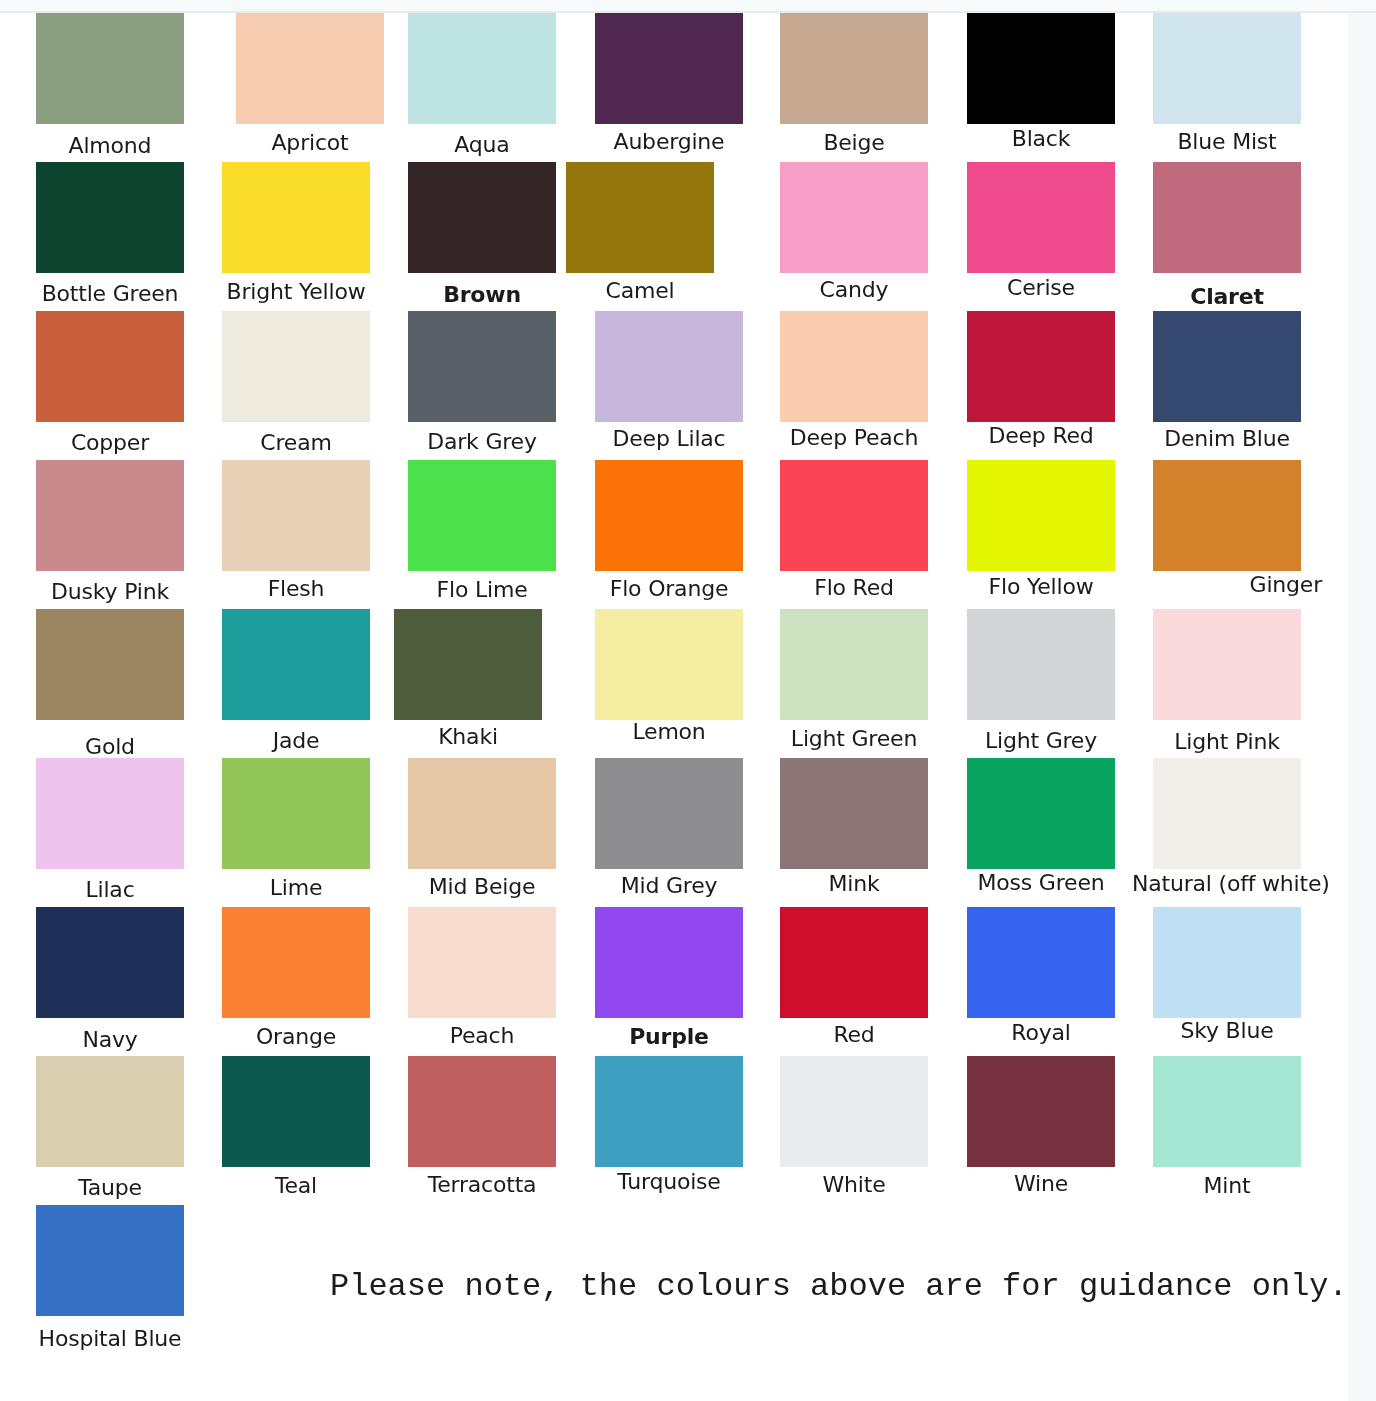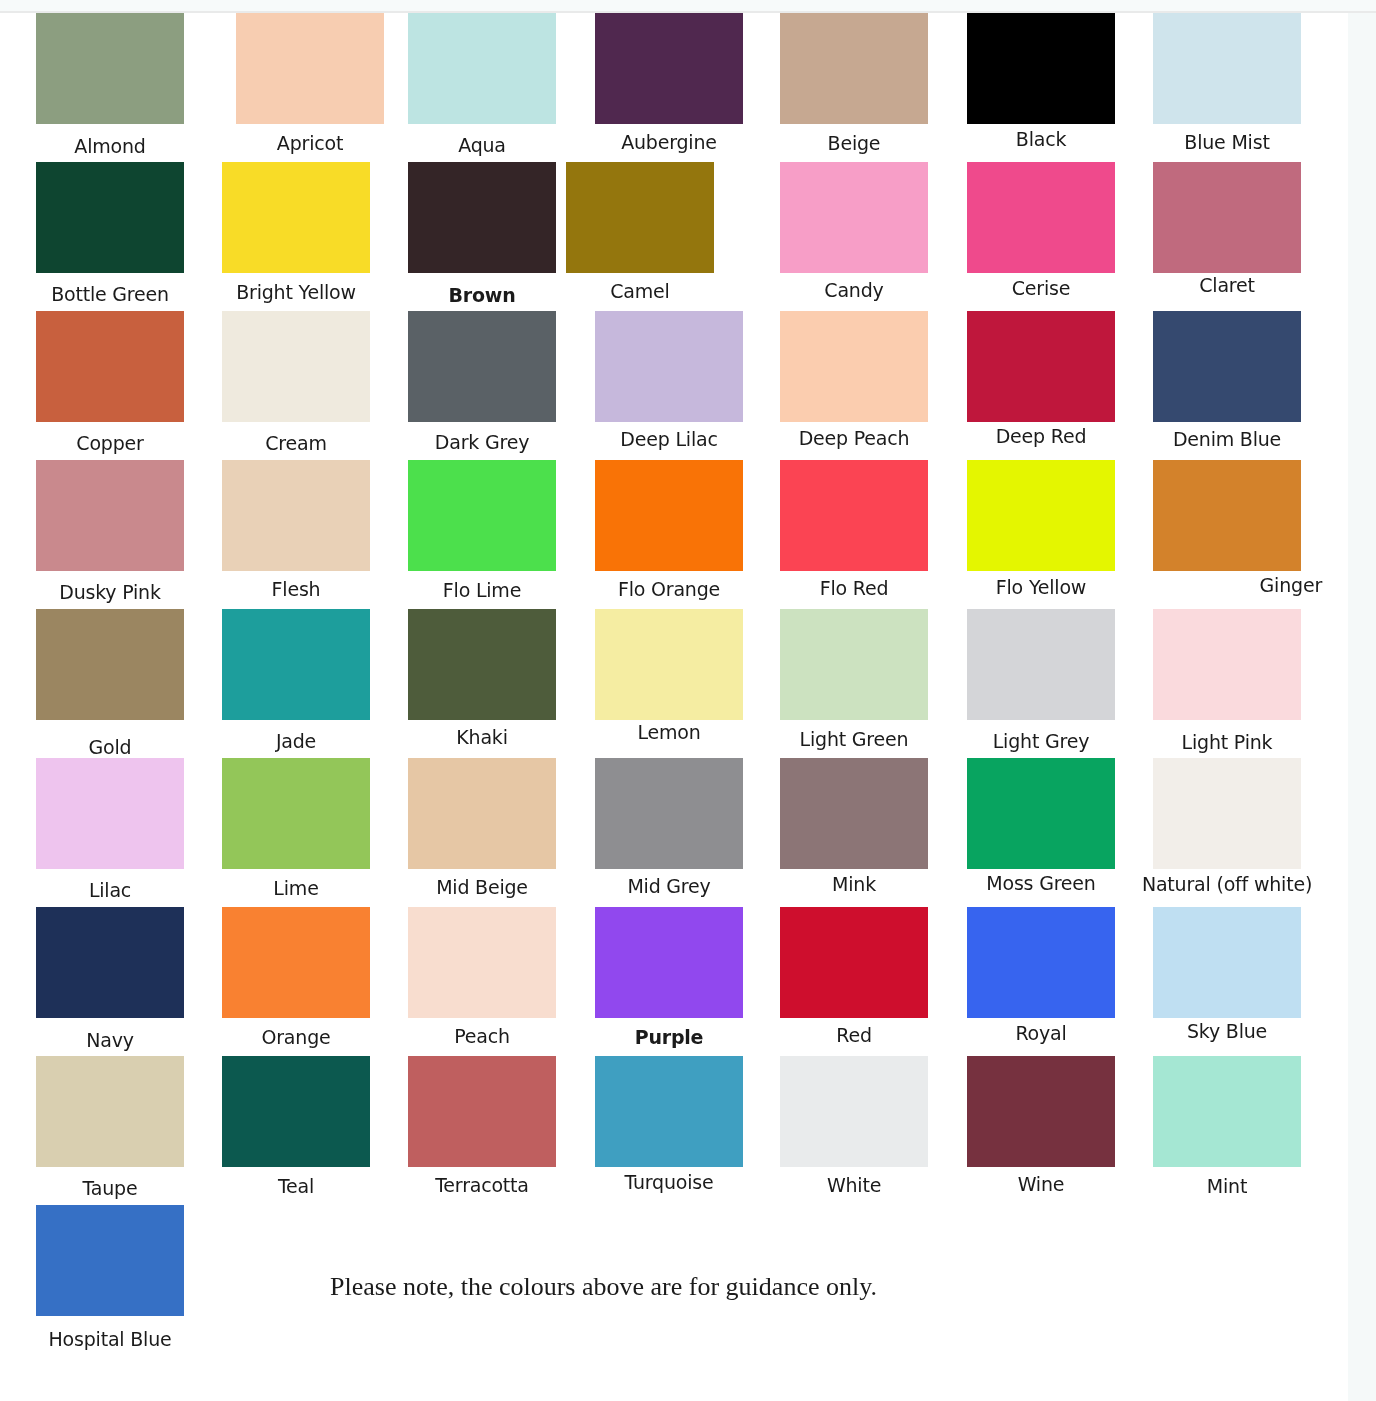--- a/index.html
+++ b/index.html
@@ -75,36 +75,36 @@
     height: 111px;
     display: block;
   }
 
   .label {
     display: block;
     width: 190px;
     margin-left: -21px;
     text-align: center;
     font-family: "DejaVu Sans", sans-serif;
-    font-size: 19px;
+    font-size: 22px;
     line-height: 24px;
     color: #1b1b1b;
     white-space: nowrap;
     letter-spacing: -0.2px;
   }
 
   .label.bold { font-weight: bold; }
 
   .note {
     position: absolute;
     left: 330px;
     top: 1272px;
     width: 690px;
-    font-family: Liberation Serif, serif;
-    font-size: 26px;
+    font-family: Liberation Mono, monospace;
+    font-size: 32px;
     line-height: 30px;
     color: #1b1b1b;
     white-space: nowrap;
   }
 </style>
 </head>
 <body>
 
 <div id="page">
 
@@ -163,21 +163,21 @@
         <div class="cell" style="left: 780px;">
           <span class="swatch" title="Candy" style="background: rgb(247, 158, 199); width: 148px; height: 111px;"></span>
           <span class="label" style="margin-top: 5px;">Candy</span>
         </div>
         <div class="cell" style="left: 967px;">
           <span class="swatch" title="Cerise" style="background: rgb(239, 74, 140); width: 148px; height: 111px;"></span>
           <span class="label" style="margin-top: 3px;">Cerise</span>
         </div>
         <div class="cell" style="left: 1153px;">
           <span class="swatch" title="Claret" style="background: rgb(192, 106, 126); width: 148px; height: 111px;"></span>
-          <span class="label" style="margin-top: 0px;">Claret</span>
+          <span class="label" style="margin-top: 12px; font-weight: bold;">Claret</span>
         </div>
       </div>
       <div class="row">
         <div class="cell" style="left: 36px;">
           <span class="swatch" title="Copper" style="background: rgb(200, 96, 62); width: 148px; height: 111px;"></span>
           <span class="label" style="margin-top: 9px;">Copper</span>
         </div>
         <div class="cell" style="left: 222px;">
           <span class="swatch" title="Cream" style="background: rgb(239, 234, 222); width: 148px; height: 111px;"></span>
           <span class="label" style="margin-top: 9px;">Cream</span>
@@ -235,21 +235,21 @@
       </div>
       <div class="row">
         <div class="cell" style="left: 36px;">
           <span class="swatch" title="Gold" style="background: rgb(155, 134, 97); width: 148px; height: 111px;"></span>
           <span class="label" style="margin-top: 15px;">Gold</span>
         </div>
         <div class="cell" style="left: 222px;">
           <span class="swatch" title="Jade" style="background: rgb(29, 158, 156); width: 148px; height: 111px;"></span>
           <span class="label" style="margin-top: 9px;">Jade</span>
         </div>
-        <div class="cell" style="left: 408px;">
+        <div class="cell" style="left: 394px;">
           <span class="swatch" title="Khaki" style="background: rgb(78, 92, 59); width: 148px; height: 111px;"></span>
           <span class="label" style="margin-top: 5px;">Khaki</span>
         </div>
         <div class="cell" style="left: 595px;">
           <span class="swatch" title="Lemon" style="background: rgb(245, 237, 162); width: 148px; height: 111px;"></span>
           <span class="label" style="">Lemon</span>
         </div>
         <div class="cell" style="left: 780px;">
           <span class="swatch" title="Light Green" style="background: rgb(204, 226, 192); width: 148px; height: 111px;"></span>
           <span class="label" style="margin-top: 7px;">Light Green</span>

